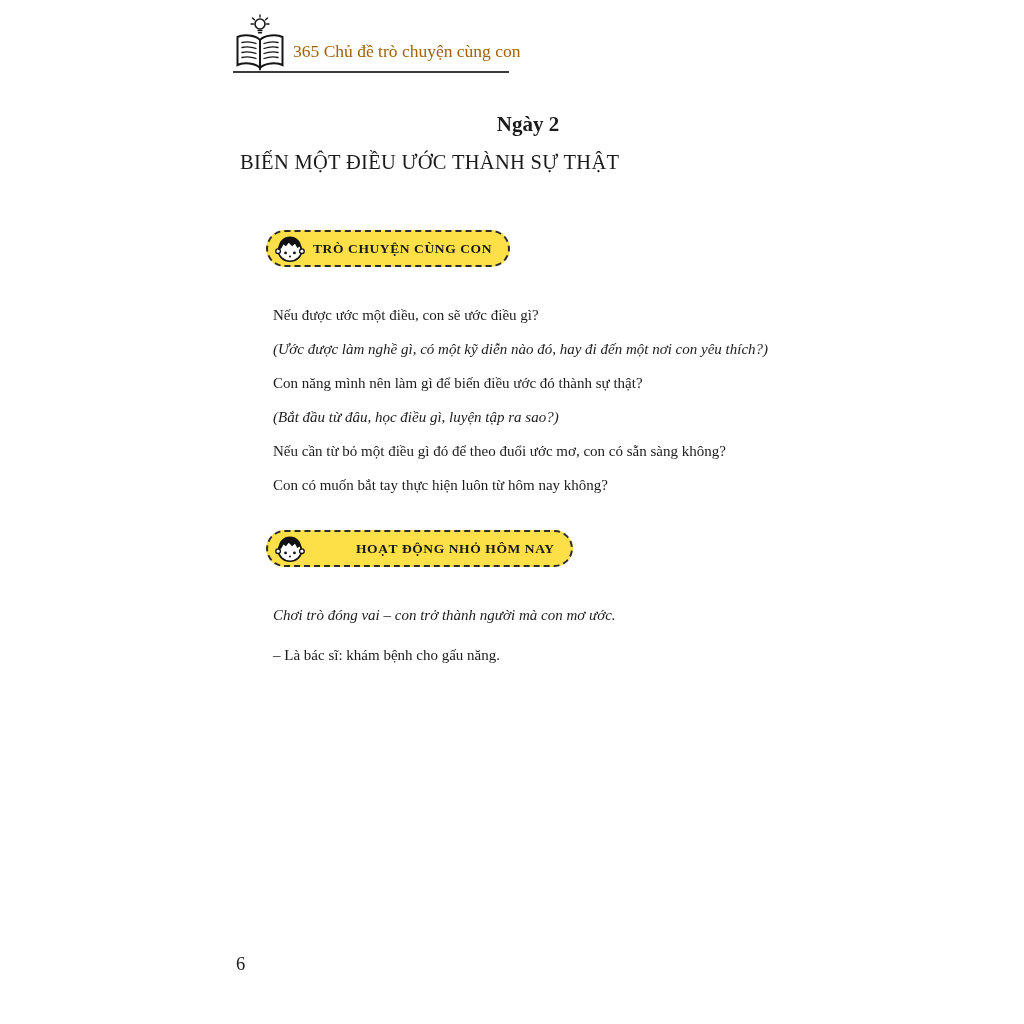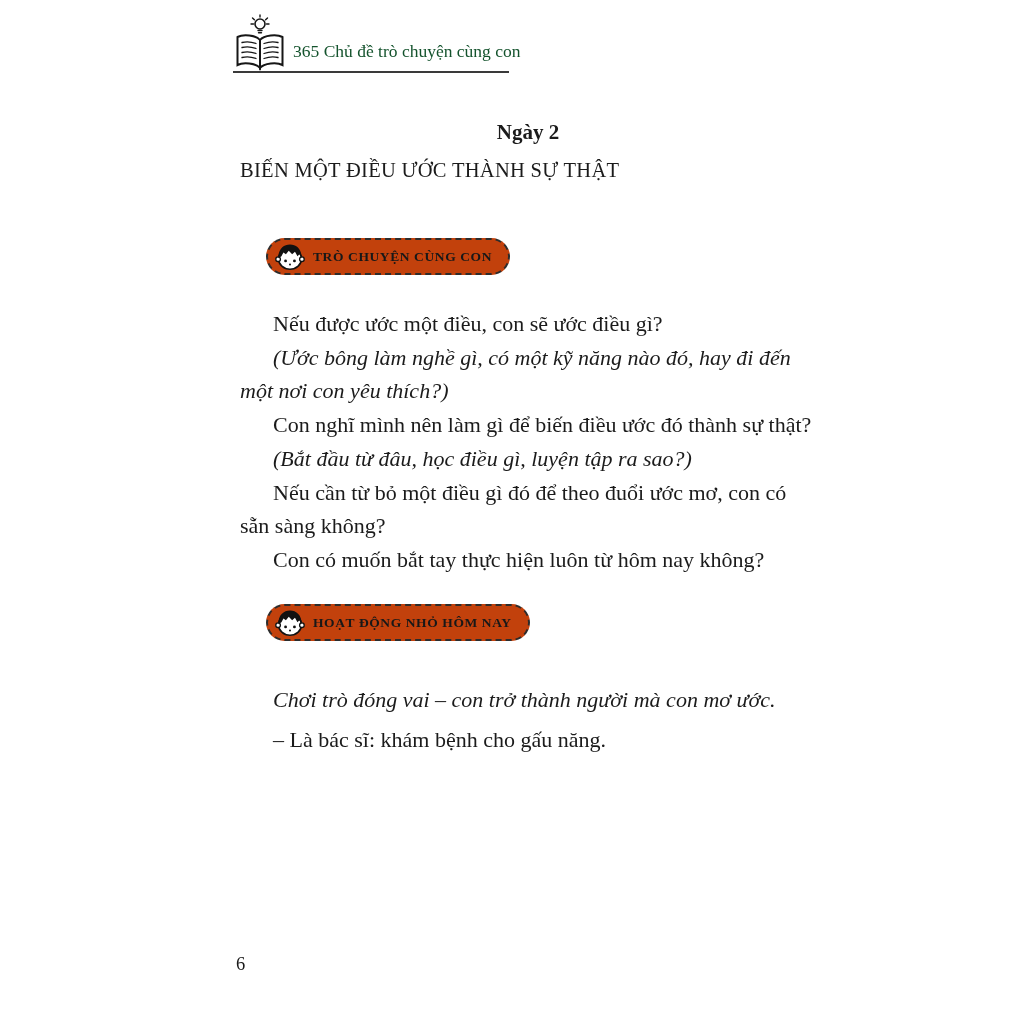--- a/index.html
+++ b/index.html
@@ -9,58 +9,58 @@
     font-family: "Liberation Serif", serif;
     color: #1b1b1b;
     position: relative;
     overflow: hidden;
   }
   
   .runhead { position: absolute; left: 233px; top: 14px; }
   .runhead-icon { position: absolute; left: 0; top: 0; width: 54px; height: 58px; }
   .runhead-title {
     position: absolute; left: 60px; top: 27px;
-    font-size: 17.5px; white-space: nowrap; color: #14532d;
+    font-size: 17.5px; white-space: nowrap; color: #a16207;
   }
   .runhead-rule {
     position: absolute; left: 0; top: 57px; width: 276px; height: 0;
     border-top: 2px solid #3a3a3a;
   }
   
   .column {
-    position: absolute; left: 240px; top: 16px; width: 576px;
+    position: absolute; left: 240px; top: 8px; width: 576px;
   }
   .day-label {
     margin-top: 103px; text-align: center;
     font-size: 21px; font-weight: bold; line-height: 26px;
   }
   .day-title {
     margin-top: 11px; 
     font-size: 20.5px; line-height: 28px; letter-spacing: 0.3px;
     white-space: nowrap;
   }
   
   .badge {
     display: inline-flex; align-items: center;
     border: 2px dashed #2c2c2c; border-radius: 20px;
-    padding: 2px 16px 2px 6px; background: #c2410c;
+    padding: 2px 16px 2px 6px; background: #fde047;
   }
   .badge-talk { margin: 54px 0 0 26px; }
-  .badge-activity { margin: 27px 0 0 26px; }
+  .badge-activity { margin: 27px 0 0 26px; gap: 43px; }
   .badge .face { width: 32px; height: 29px; margin-right: 7px; flex: 0 0 auto; }
   .badge .label {
     font-size: 13.5px; font-weight: bold; letter-spacing: 0.6px;
     white-space: nowrap; color: #181818;
   }
   
   .paras { margin-top: 32px; }
-  .paras.activity { margin-top: 42px; }
+  .paras.activity { margin-top: 32px; }
   .para {
     margin: 0 0 1px 0;
-    font-size: 22px; line-height: 33px;
+    font-size: 15px; line-height: 33px;
     text-indent: 33px;
   }
   .activity .para { margin-bottom: 7px; }
   .para.italic { font-style: italic; }
   
   .folio {
     position: absolute; left: 236px; top: 954px;
     font-size: 18.5px;
   }
   svg .ln { stroke: #161616; fill: none; stroke-linecap: round; }
@@ -112,22 +112,22 @@
         <circle cx="13" cy="21" r="1.6" fill="#111"></circle>
         <circle cx="23" cy="21" r="1.6" fill="#111"></circle>
         <circle cx="18" cy="25" r="1.1" fill="#111"></circle>
       </svg>
       <span class="label">TRÒ CHUYỆN CÙNG CON</span>
     </div>
   </div>
 
   <div class="paras talk">
     <p class="para">Nếu được ước một điều, con sẽ ước điều gì?</p>
-    <p class="para italic">(Ước bông làm nghề gì, có một kỹ năng nào đó, hay đi đến một nơi con yêu thích?)</p>
-    <p class="para">Con nghĩ mình nên làm gì để biến điều ước đó thành sự thật?</p>
+    <p class="para italic">(Ước được làm nghề gì, có một kỹ diễn nào đó, hay đi đến một nơi con yêu thích?)</p>
+    <p class="para">Con năng mình nên làm gì để biến điều ước đó thành sự thật?</p>
     <p class="para italic">(Bắt đầu từ đâu, học điều gì, luyện tập ra sao?)</p>
     <p class="para">Nếu cần từ bỏ một điều gì đó để theo đuổi ước mơ, con có sẵn sàng không?</p>
     <p class="para">Con có muốn bắt tay thực hiện luôn từ hôm nay không?</p>
   </div>
 
   <div>
     <div class="badge badge-activity">
       <svg class="face" viewBox="0 0 36 32">
         <ellipse cx="18" cy="18.5" rx="13" ry="11.8" fill="#fff" stroke="#111" stroke-width="1.8"></ellipse>
         <circle cx="4.6" cy="19" r="2.6" fill="#fff" stroke="#111" stroke-width="1.5"></circle>

